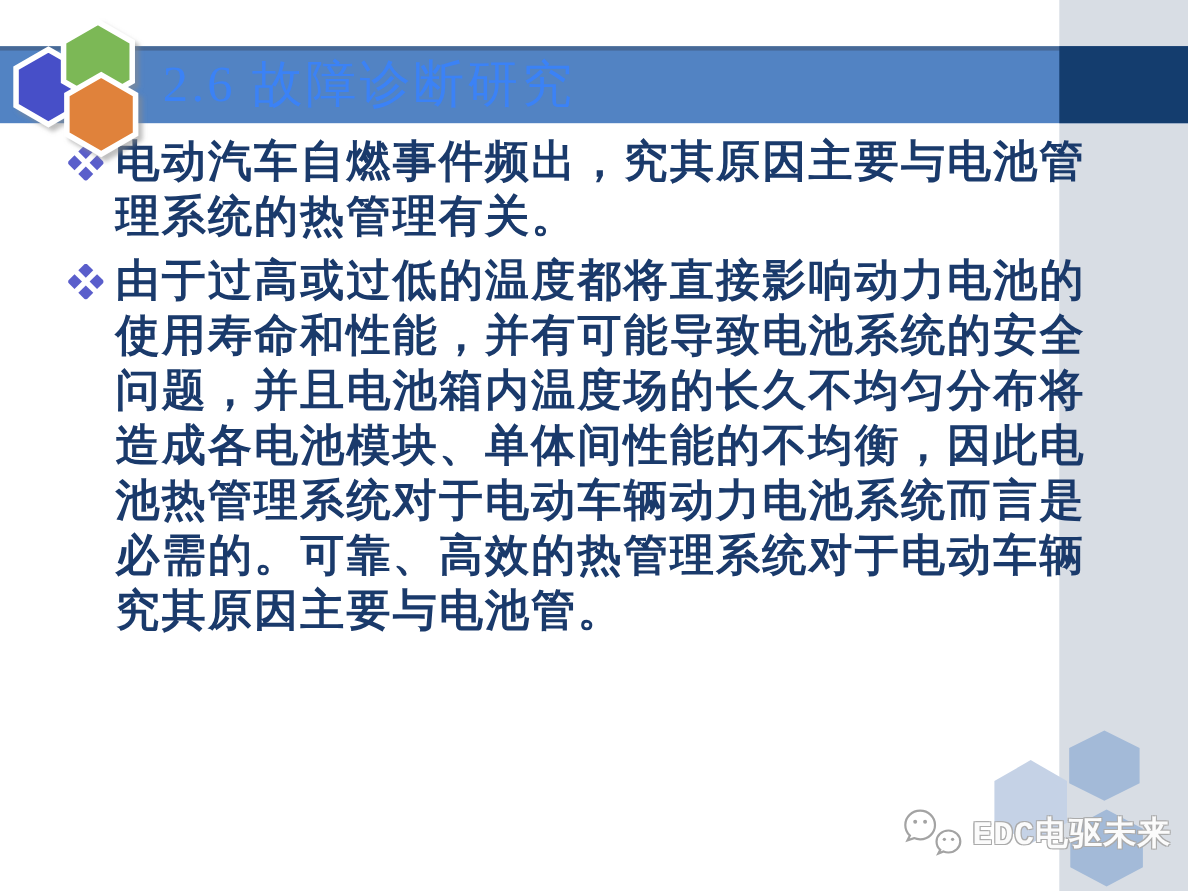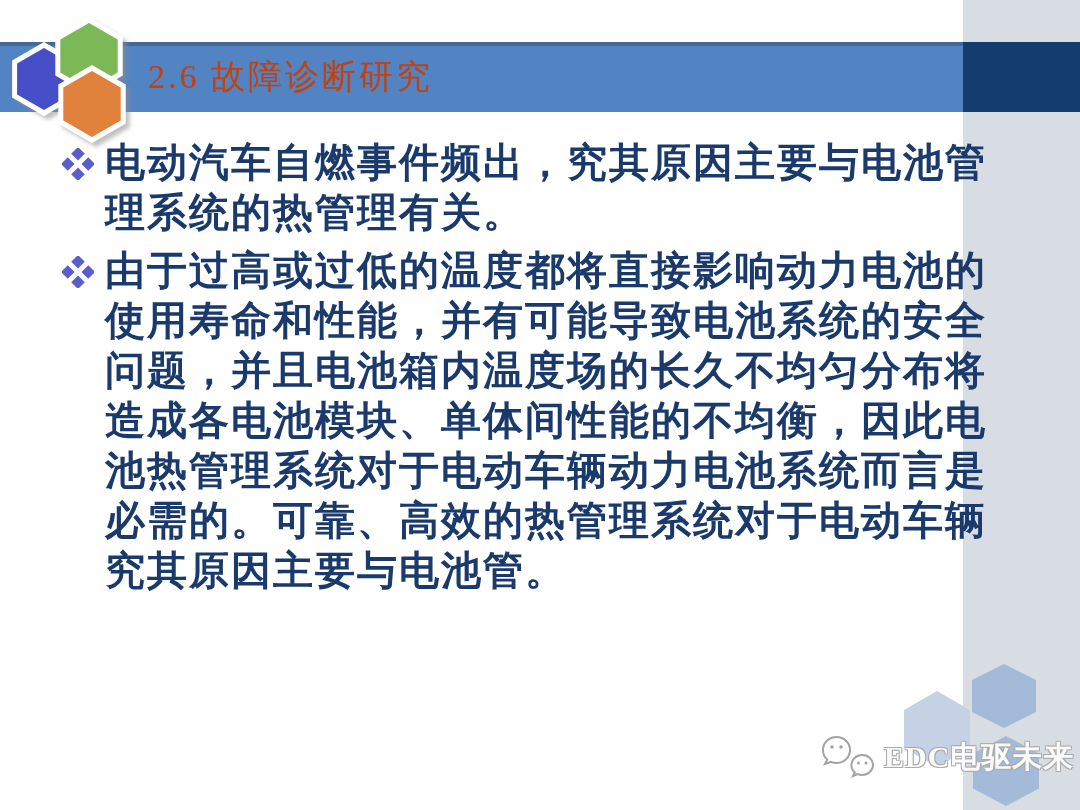--- a/index.html
+++ b/index.html
@@ -21,38 +21,38 @@
     content:"";position:absolute;left:0;top:0;width:100%;height:4px;
     background:rgba(62,84,114,0.55);
   }
   .band-navy{
     position:absolute;left:963px;top:0;width:117px;height:70px;
     background:#143d6e;
   }
   .hex-cluster{position:absolute;left:6px;top:14px;z-index:4;}
   .page-title{
     position:absolute;left:148px;top:42px;height:70px;line-height:70px;
-    margin:0;font-size:34px;font-weight:500;color:#c2410c;
+    margin:0;font-size:46px;font-weight:500;color:#3b82f6;
     letter-spacing:3px;z-index:3;white-space:nowrap;
   }
   
-  .content{position:absolute;left:62px;top:138px;width:960px;z-index:3;}
+  .content{position:absolute;left:62px;top:122px;width:960px;z-index:3;}
   .para{display:flex;align-items:flex-start;margin:0 0 8px 0;}
   .marker{flex:0 0 32px;margin:10px 11px 0 0;}
   .ptext{
     white-space:pre-line;font-size:40px;line-height:50px;font-weight:700;
     color:#1a3a6b;letter-spacing:2px;
   }
   
   .corner-hexes{position:absolute;left:880px;top:640px;z-index:2;}
   
   .watermark{
     position:absolute;left:820px;top:733px;z-index:5;
     display:flex;align-items:center;gap:6px;
-    font-family:Liberation Serif, serif;
+    font-family:Liberation Mono, monospace;
   }
   .wm-text{
     font-size:30px;letter-spacing:1px;color:#fbfbfb;font-weight:700;
     text-shadow:-1px -1px 0 #ababab,1px -1px 0 #ababab,-1px 1px 0 #ababab,1px 1px 0 #ababab;
     white-space:nowrap;
   }
 </style>
 </head>
 <body>
 

